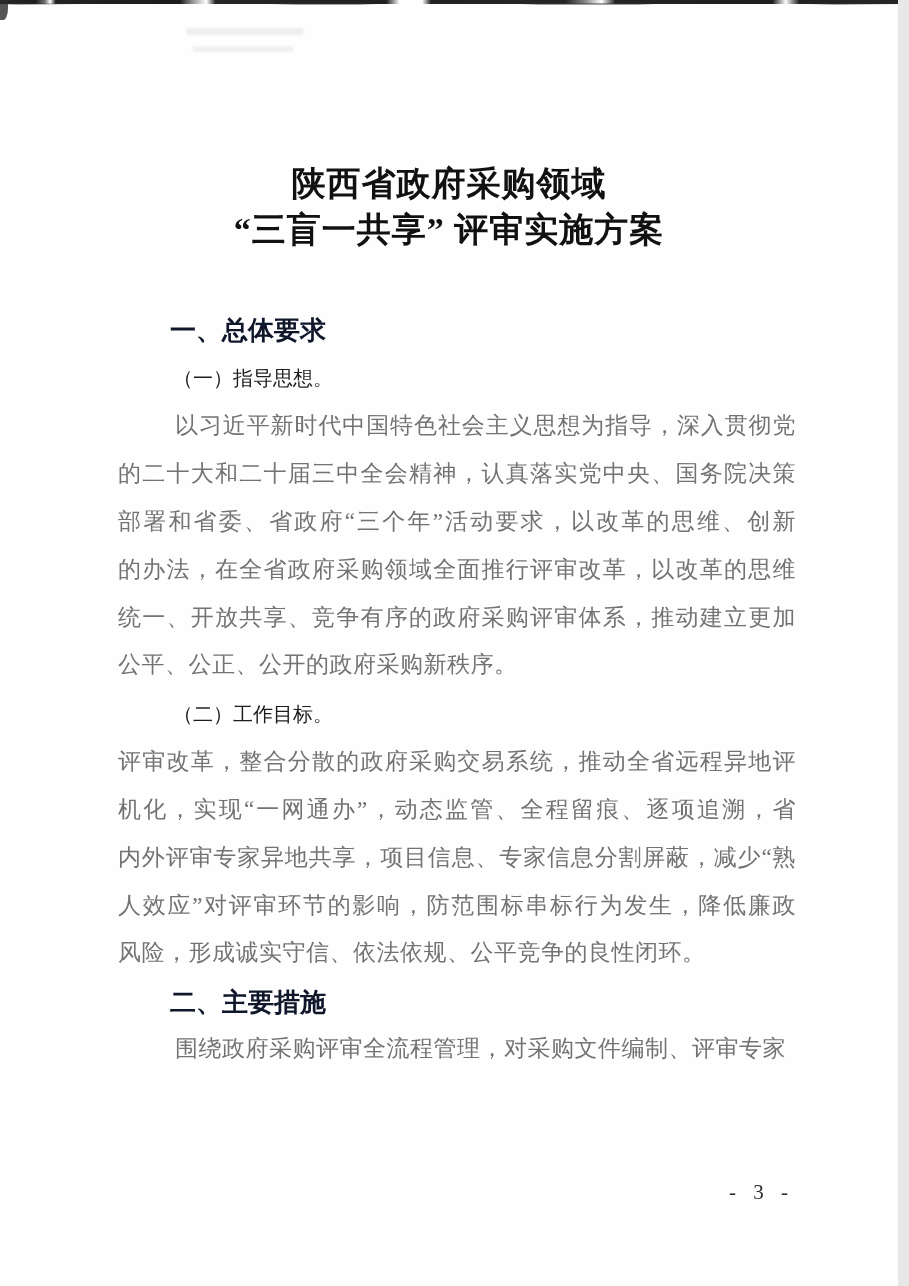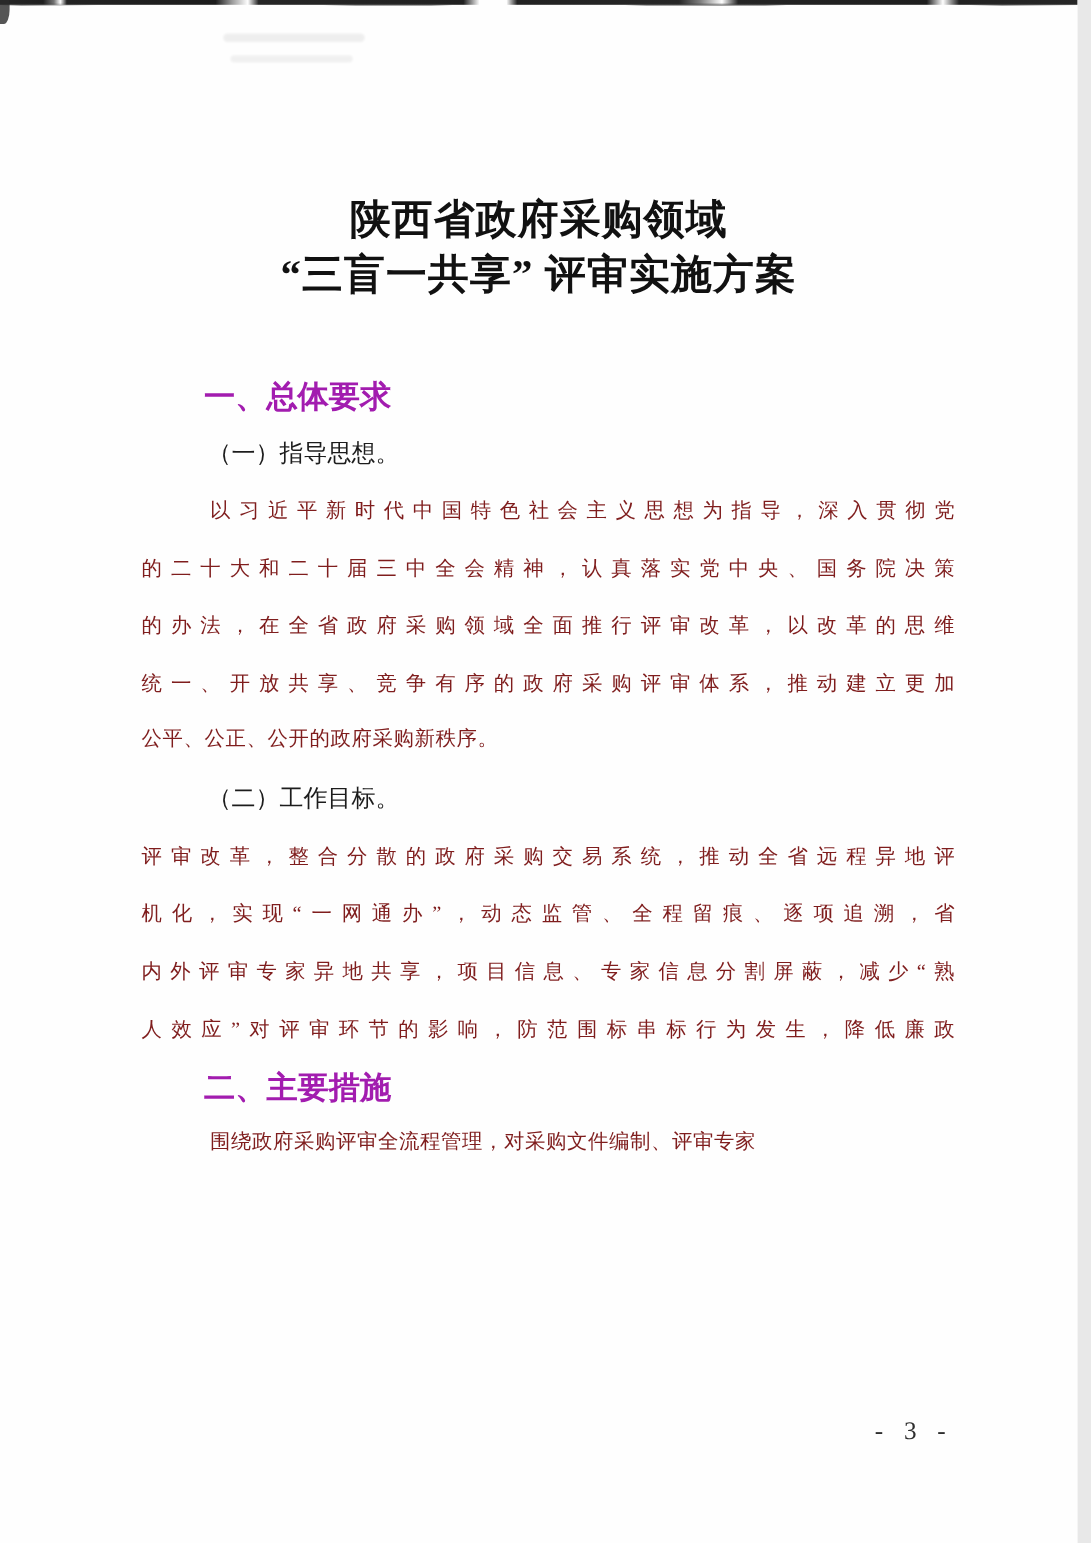--- a/index.html
+++ b/index.html
@@ -57,36 +57,36 @@
     color: #111;
     letter-spacing: 1px;
   }
 
   
   .content {
     position: absolute; top: 306px; left: 118px; width: 678px;
   }
   .line {
     height: 48px; line-height: 48px;
-    font-size: 17px;
+    font-size: 23px;
     letter-spacing: .5px;
     text-align: justify;
     text-align-last: justify;
-    color: #7f1d1d;
+    color: #737373;
   }
   .line.first { text-indent: 57px; }
   .line.last  { text-align-last: left; font-family: Liberation Mono, monospace; }
   .h1 {
     height: 48px; line-height: 48px;
     font-family: "Liberation Sans", "DejaVu Sans", sans-serif;
     font-weight: bold;
     font-size: 26px;
     text-indent: 52px;
     text-align: left; text-align-last: left;
-    color: #a21caf;
+    color: #0f172a;
   }
   .h2 {
     height: 48px; line-height: 48px;
     font-size: 20px;
     text-indent: 55px;
     text-align: left; text-align-last: left;
     color: #1c1c1c;
   }
 
   
@@ -112,30 +112,32 @@
     <div>陕西省政府采购领域</div>
     <div>“三盲一共享” 评审实施方案</div>
   </div>
 
   <div class="content">
     <div class="h1">一、总体要求</div>
     <div class="h2">（一）指导思想。</div>
 
     <div class="line first">以习近平新时代中国特色社会主义思想为指导，深入贯彻党</div>
     <div class="line">的二十大和二十届三中全会精神，认真落实党中央、国务院决策</div>
+    <div class="line">部署和省委、省政府“三个年”活动要求，以改革的思维、创新</div>
     <div class="line">的办法，在全省政府采购领域全面推行评审改革，以改革的思维</div>
     <div class="line">统一、开放共享、竞争有序的政府采购评审体系，推动建立更加</div>
     <div class="line last">公平、公正、公开的政府采购新秩序。</div>
 
     <div class="h2">（二）工作目标。</div>
 
     <div class="line">评审改革，整合分散的政府采购交易系统，推动全省远程异地评</div>
     <div class="line">机化，实现“一网通办”，动态监管、全程留痕、逐项追溯，省</div>
     <div class="line">内外评审专家异地共享，项目信息、专家信息分割屏蔽，减少“熟</div>
     <div class="line">人效应”对评审环节的影响，防范围标串标行为发生，降低廉政</div>
+    <div class="line last">风险，形成诚实守信、依法依规、公平竞争的良性闭环。</div>
 
     <div class="h1">二、主要措施</div>
 
     <div class="line first last">围绕政府采购评审全流程管理，对采购文件编制、评审专家</div>
   </div>
 
   <div class="page-number">- 3 -</div>
 
 </div>
 

